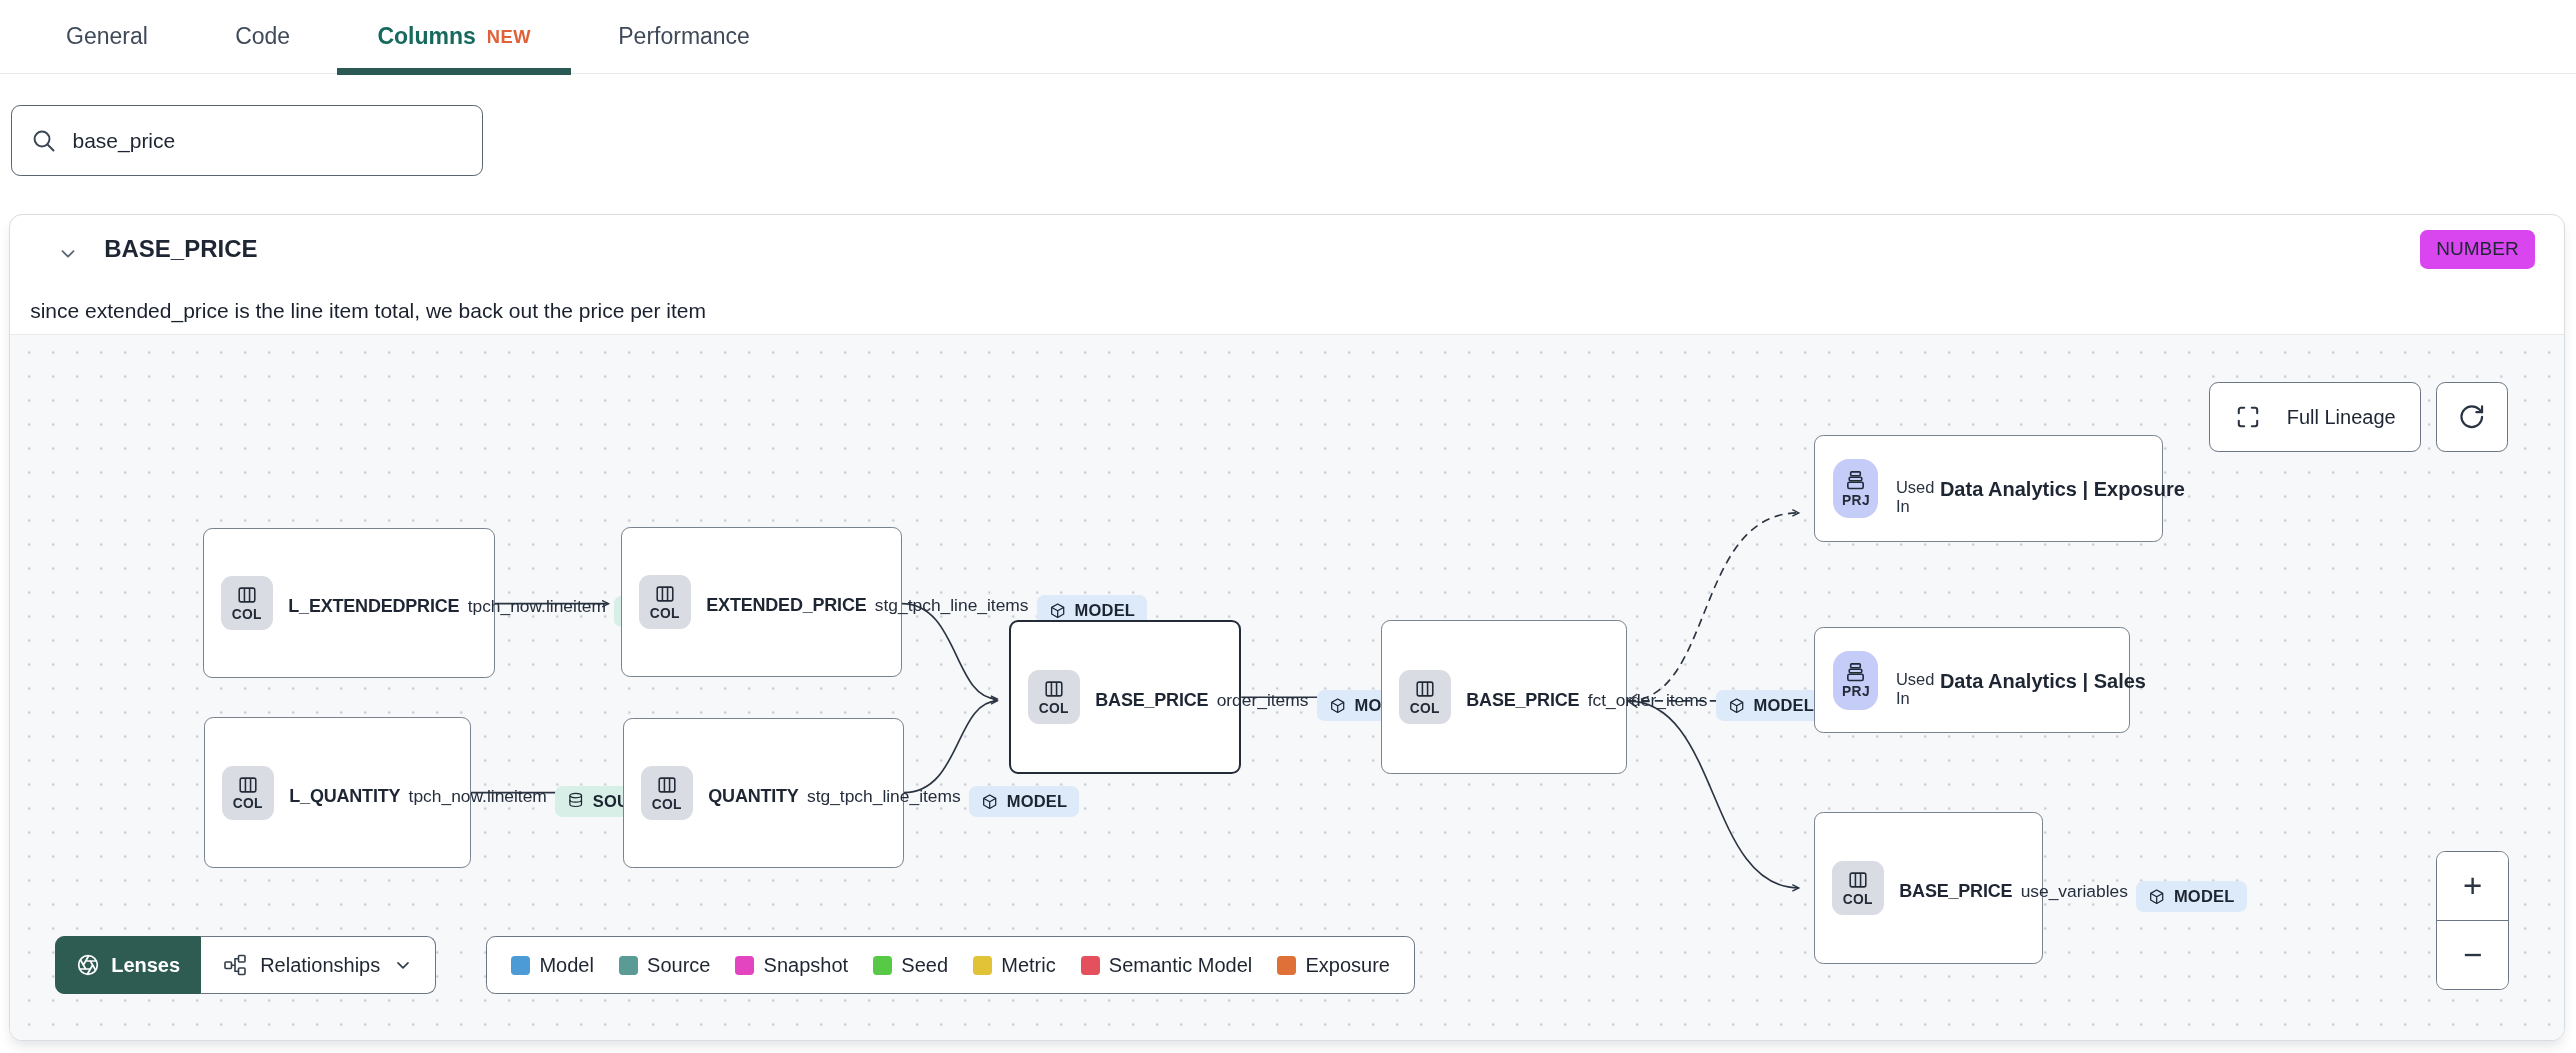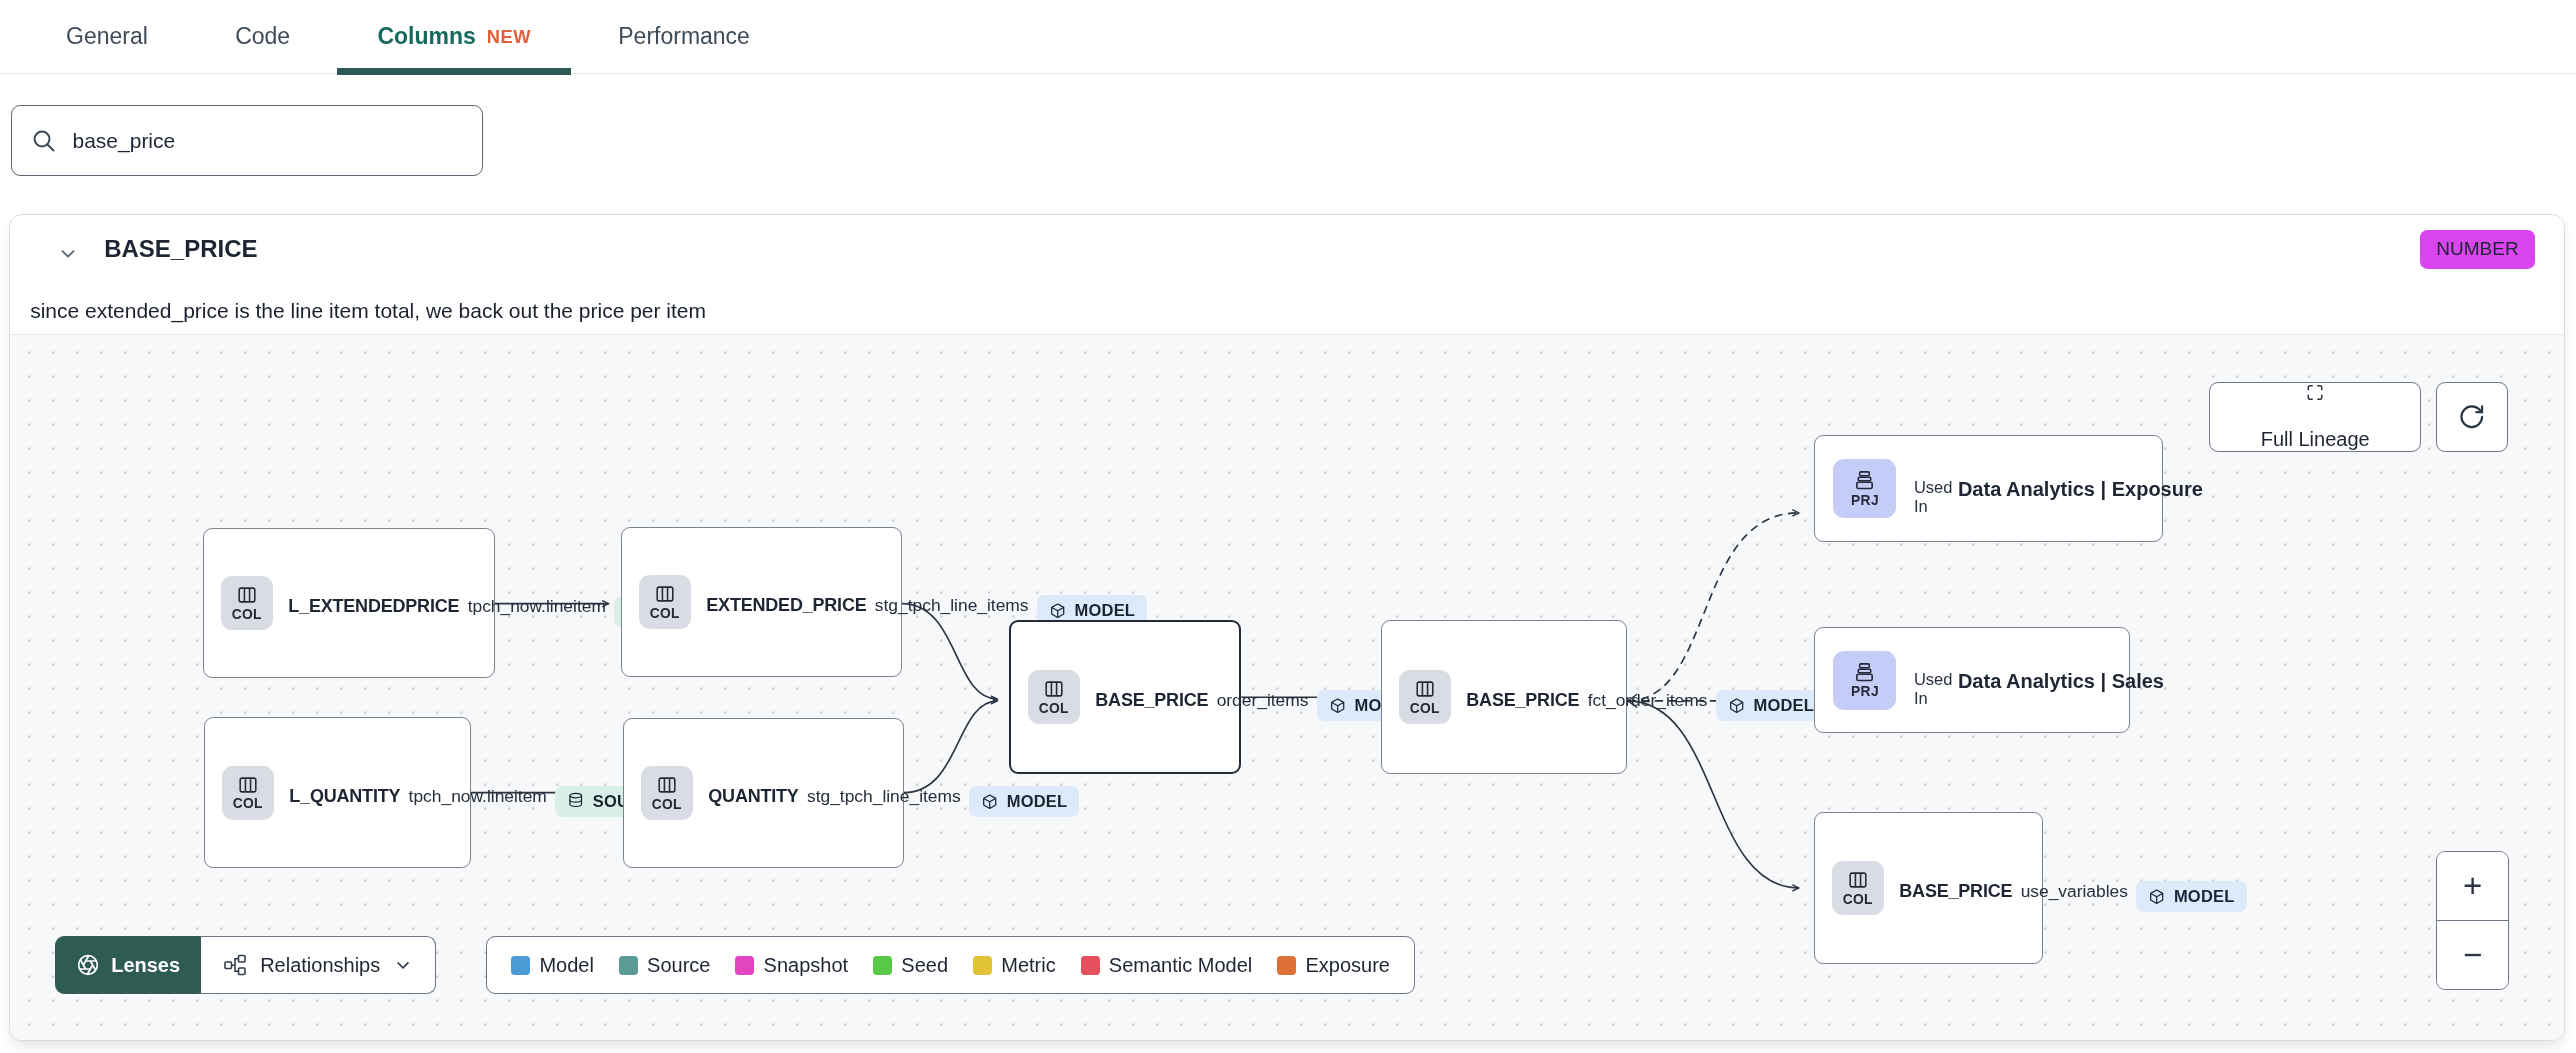--- a/index.html
+++ b/index.html
@@ -45,35 +45,35 @@
     background-size: 24px 24px; background-position: 7.3px 5.5px;
     border-top: 1.4px solid #e8eaee; }
   .edges { position: absolute; left: 0; top: 0; }
 
   
   .node { position: absolute; background: #fff; border: 1.5px solid #79828f; border-radius: 9.2px;
     display: flex; align-items: center; padding: 0 16.5px; gap: 15.6px; cursor: pointer; }
   .node.selected { border: 2.8px solid #232b38; }
   .node-badge { width: 52px; height: 54px; border-radius: 11px; background: #d9dce2; flex: 0 0 auto;
     display: flex; flex-direction: column; align-items: center; justify-content: center; gap: 0.9px; color:#232b38; }
-  .node-badge.prj { background: #c6ccf8; width: 63px; height: 59px; }
+  .node-badge.prj { background: #c6ccf8; width: 45px; height: 59px; border-radius: 16px; }
   .badge-label { font-size: 13.8px; font-weight: 700; letter-spacing: 0.3px; }
   .node-info { display: flex; align-items: flex-start; gap: 8.3px; min-width: 0; margin-top: 17px; }
   .node-title { font-size: 18px; font-weight: 700; white-space: nowrap; letter-spacing:-0.2px; }
   .node-sub { font-size: 17.4px; color: #252e3c; white-space: nowrap; }
   .pill { display: flex; align-items: center; gap: 8.3px; height: 31px; padding: 0 12px;
     border-radius: 7.3px; font-size: 16.5px; font-weight: 700; color: #1b2430; letter-spacing:0.2px; }
   .pill.source { background: #d7efe6; }
   .pill.model  { background: #ddeafa; }
   .usedin-label { font-size: 16.5px; color: #2a3342; }
   .proj-name { font-size: 20px; font-weight: 600; white-space: nowrap; }
 
   
   .btn { background: #fff; border: 1.5px solid #6b7584; border-radius: 9.2px; cursor: pointer;
-    display: flex; align-items: center; justify-content: center; gap: 26px; color:#1e2633;flex-direction:column; }
+    display: flex; align-items: center; justify-content: center; gap: 26px; color:#1e2633; }
   .full-lineage { position: absolute; left: 2199px; top: 47px; width: 212px; height: 70px; font-size: 20px; }
   .refresh-btn  { position: absolute; left: 2426px; top: 47px; width: 72px; height: 70px; }
   .zoomctl { position: absolute; left: 2426px; top: 516px; width: 73px; height: 139px;
     background:#fff; border: 1.5px solid #6b7584; border-radius: 9.2px; display:flex; flex-direction:column; overflow:hidden; }
   .zoomctl .zbtn { flex:1; display:flex; align-items:center; justify-content:center;
     font-size: 33px; color:#2b3442; cursor:pointer; background:#fff; border:none; font-family:inherit; }
   .zoomctl .zbtn + .zbtn { border-top: 1.5px solid #6b7584; }
 
   .lens-group { position: absolute; left: 45px; top: 601px; height: 58px; display: flex; }
   .seg-lenses { background:#2e5b52; color:#fff; border:1.5px solid #2e5b52; border-radius:9.2px 0 0 9.2px;

